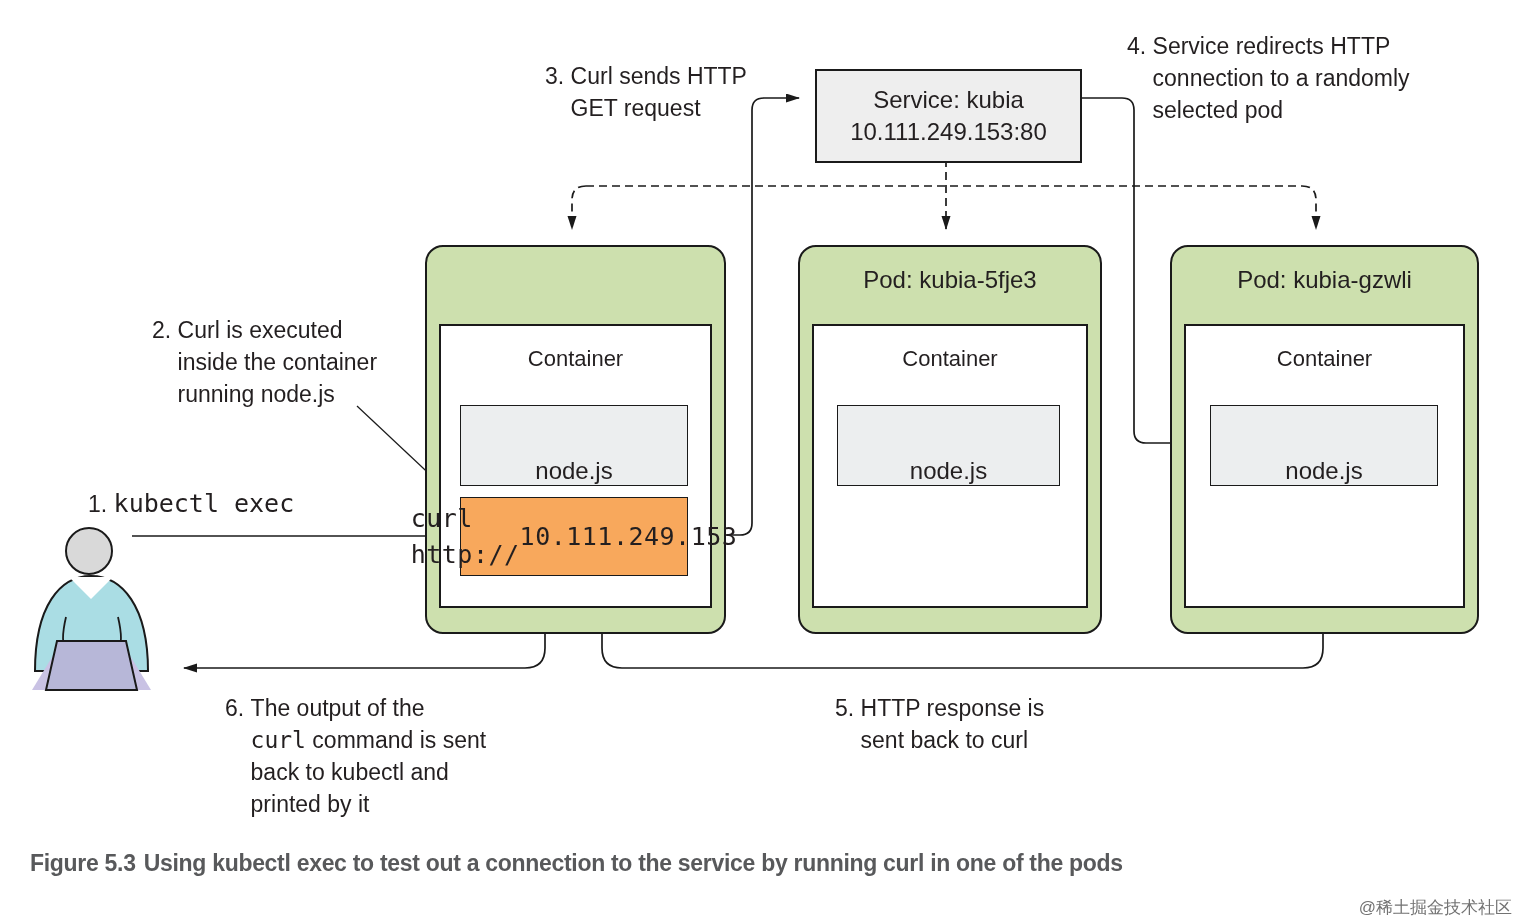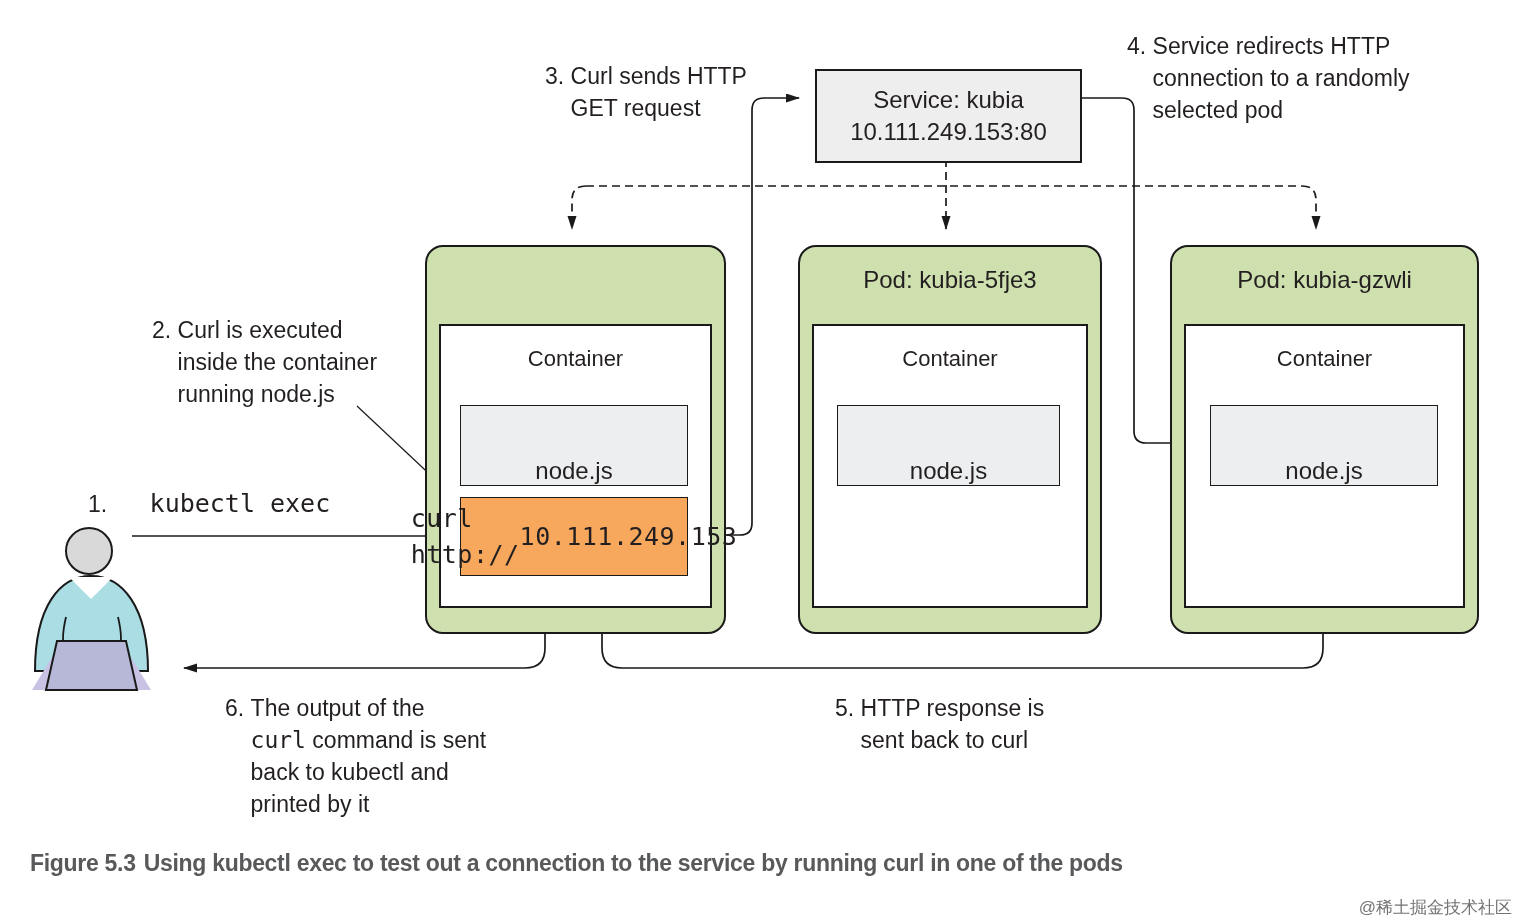--- a/index.html
+++ b/index.html
@@ -36,21 +36,21 @@
     left:460px;top:497px;width:226px;height:77px;background:#f8a85c;
     border:1.5px solid #1a1a1a;display:flex;flex-direction:row;align-items:center;
     justify-content:center;font-family:"DejaVu Sans Mono",monospace;font-size:25px;
     line-height:36px;z-index:3;letter-spacing:0.5px;
   }
 
   
   .ann{display:flex;font-size:23px;line-height:32px;z-index:4;}
   .ann .num{white-space:pre;}
   .mono{font-family:"DejaVu Sans Mono",monospace;}
-  .mono-lg{font-family:"DejaVu Sans Mono",monospace;font-size:25px;margin-left:36px;}
+  .mono-lg{font-family:"DejaVu Sans Mono",monospace;font-size:25px;}
 
   
   .caption{left:30px;top:850px;font-weight:bold;font-size:23px;color:#58595b;letter-spacing:-0.3px;white-space:nowrap;}
   .caption .cap-text{margin-left:8px;}
 
   .watermark{right:12px;bottom:5px;font-size:17px;color:#737373;z-index:5;}
 </style>
 </head>
 <body>
 

